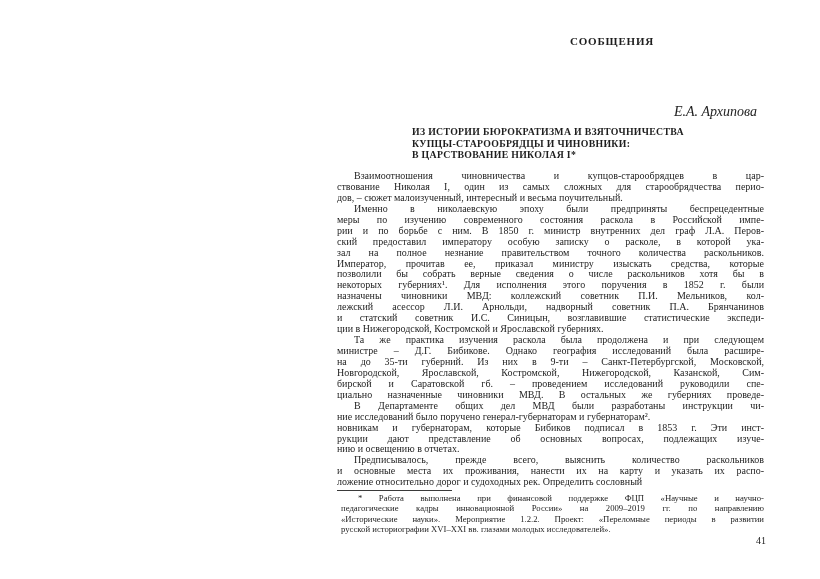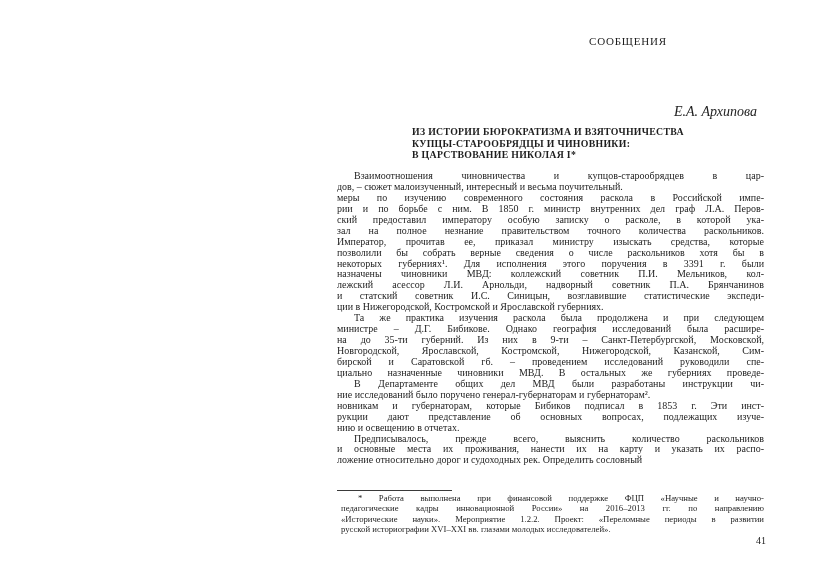--- a/index.html
+++ b/index.html
@@ -5,22 +5,22 @@
   html,body{margin:0;padding:0;background:#ffffff;}
   .canvas{
     position:relative;
     width:820px;height:579px;
     background:#ffffff;
     font-family:"Liberation Serif", serif;
     color:#1e1e1e;
     overflow:hidden;
   }
   .section-header{
-    position:absolute;top:35px;left:528px;width:200px;
-    text-align:center;font-weight:normal;font-size:11px;letter-spacing:.8px;
+    position:absolute;top:35px;left:512px;width:200px;
+    text-align:center;font-weight:bold;font-size:11px;letter-spacing:.8px;
   }
   .author{
     position:absolute;top:104px;left:557px;width:200px;
     text-align:right;font-style:italic;font-size:14px;
   }
   .title{
     position:absolute;top:126px;left:412px;width:400px;
     text-align:center;font-weight:bold;font-size:9.8px;
     line-height:11.6px;letter-spacing:.3px;
   }
@@ -56,28 +56,30 @@
 <div class="canvas">
   <div class="section-header">СООБЩЕНИЯ</div>
   <div class="author">Е.А. Архипова</div>
   <div class="title">
       <div class="line para-end">ИЗ ИСТОРИИ БЮРОКРАТИЗМА И ВЗЯТОЧНИЧЕСТВА</div>
       <div class="line para-end">КУПЦЫ-СТАРООБРЯДЦЫ И ЧИНОВНИКИ:</div>
       <div class="line para-end">В ЦАРСТВОВАНИЕ НИКОЛАЯ I*</div>
     </div>
   <div class="body-block">
       <div class="line indent">Взаимоотношения чиновничества и купцов-старообрядцев в цар-</div>
+      <div class="line">ствование Николая I, один из самых сложных для старообрядчества перио-</div>
       <div class="line para-end">дов, – сюжет малоизученный, интересный и весьма поучительный.</div>
+      <div class="line indent">Именно в николаевскую эпоху были предприняты беспрецедентные</div>
       <div class="line">меры по изучению современного состояния раскола в Российской импе-</div>
       <div class="line">рии и по борьбе с ним. В 1850 г. министр внутренних дел граф Л.А. Перов-</div>
       <div class="line">ский предоставил императору особую записку о расколе, в которой ука-</div>
       <div class="line">зал на полное незнание правительством точного количества раскольников.</div>
       <div class="line">Император, прочитав ее, приказал министру изыскать средства, которые</div>
       <div class="line">позволили бы собрать верные сведения о числе раскольников хотя бы в</div>
-      <div class="line">некоторых губерниях¹. Для исполнения этого поручения в 3391 г. были</div>
+      <div class="line">некоторых губерниях¹. Для исполнения этого поручения в 1852 г. были</div>
       <div class="line">назначены чиновники МВД: коллежский советник П.И. Мельников, кол-</div>
       <div class="line">лежский асессор Л.И. Арнольди, надворный советник П.А. Брянчанинов</div>
       <div class="line">и статский советник И.С. Синицын, возглавившие статистические экспеди-</div>
       <div class="line para-end">ции в Нижегородской, Костромской и Ярославской губерниях.</div>
       <div class="line indent">Та же практика изучения раскола была продолжена и при следующем</div>
       <div class="line">министре – Д.Г. Бибикове. Однако география исследований была расшире-</div>
       <div class="line">на до 35-ти губерний. Из них в 9-ти – Санкт-Петербургской, Московской,</div>
       <div class="line">Новгородской, Ярославской, Костромской, Нижегородской, Казанской, Сим-</div>
       <div class="line">бирской и Саратовской гб. – проведением исследований руководили спе-</div>
       <div class="line">циально назначенные чиновники МВД. В остальных же губерниях проведе-</div>
@@ -86,18 +88,18 @@
       <div class="line">новникам и губернаторам, которые Бибиков подписал в 1853 г. Эти инст-</div>
       <div class="line">рукции дают представление об основных вопросах, подлежащих изуче-</div>
       <div class="line para-end">нию и освещению в отчетах.</div>
       <div class="line indent">Предписывалось, прежде всего, выяснить количество раскольников</div>
       <div class="line">и основные места их проживания, нанести их на карту и указать их распо-</div>
       <div class="line para-end">ложение относительно дорог и судоходных рек. Определить сословный</div>
     </div>
   <div class="footnote-rule"></div>
   <div class="footnote">
       <div class="line indent">* Работа выполнена при финансовой поддержке ФЦП «Научные и научно-</div>
-      <div class="line">педагогические кадры инновационной России» на 2016–2013 гг. по направлению</div>
+      <div class="line">педагогические кадры инновационной России» на 2009–2019 гг. по направлению</div>
       <div class="line">«Исторические науки». Мероприятие 1.2.2. Проект: «Переломные периоды в развитии</div>
       <div class="line para-end">русской историографии XVI–XXI вв. глазами молодых исследователей».</div>
     </div>
   <div class="page-number">41</div>
 </div>
 
 </body></html>

